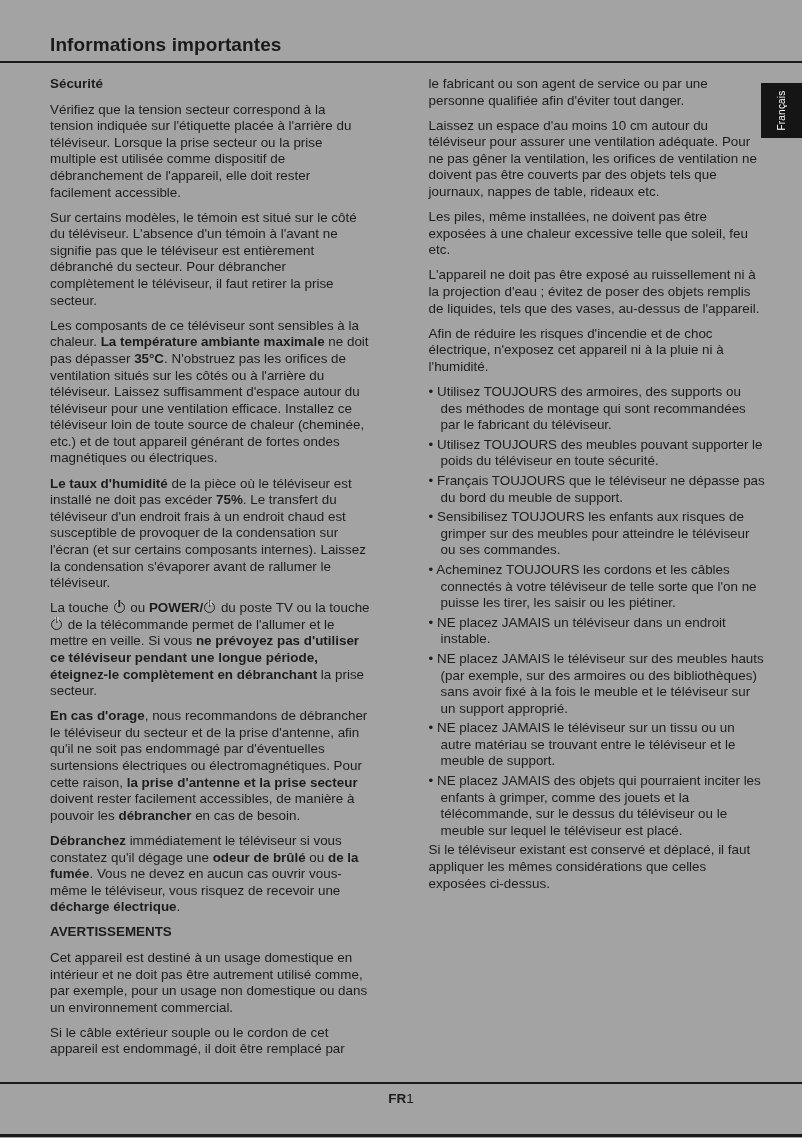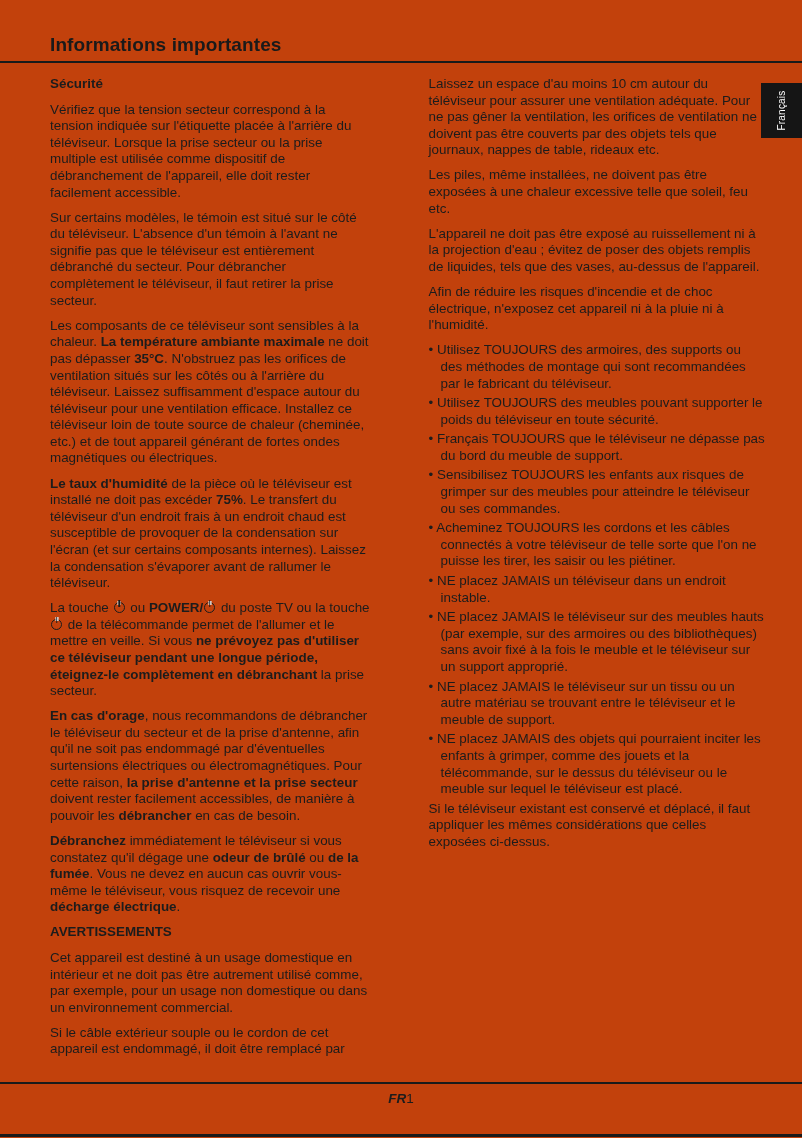--- a/index.html
+++ b/index.html
@@ -1,16 +1,16 @@
 <!DOCTYPE html>
 <html><head>
 <meta charset="utf-8">
 <style>
   html,body{margin:0;padding:0;background:#e9e9e9;}
-  .page{position:relative;width:802px;height:1138px;background:#c2410c;overflow:hidden;
+  .page{position:relative;width:802px;height:1138px;background:#a3a3a3;overflow:hidden;
         font-family:"Liberation Sans",sans-serif;color:#1c1c1c;margin:0 auto;}
   .title{position:absolute;left:50px;top:34px;font-size:19px;font-weight:bold;color:#1a1a1a;
          letter-spacing:.1px;margin:0;}
   .header-rule{position:absolute;left:0;top:61px;width:802px;height:2px;background:#1a1a1a;}
   .lang-tab{position:absolute;left:761px;top:83px;width:41px;height:55px;background:#151515;
             display:flex;align-items:center;justify-content:center;}
   .lang-tab-text{display:inline-block;transform:rotate(-90deg);color:#fff;font-size:10px;
                  white-space:nowrap;letter-spacing:.2px;}
   .columns{position:absolute;left:50px;top:76px;width:716px;display:flex;gap:44px;}
   .col{font-size:13.4px;line-height:16.6px;}
@@ -21,21 +21,21 @@
   .col p.bullet{margin:0 0 3px 0;padding-left:12px;text-indent:-12px;}
   b{font-weight:bold;margin-top:46px;}
   .power-icon{position:relative;display:inline-block;width:9px;height:9px;
               border:1.4px solid #1c1c1c;border-radius:50%;vertical-align:-1px;margin:0 2px 0 1px;}
   .power-icon::after{content:"";position:absolute;left:50%;top:-2.5px;width:3px;height:4px;
                      background:#fff;transform:translateX(-50%);z-index:0;}
   .power-icon::before{content:"";position:absolute;left:50%;top:-3px;width:1.5px;height:6.5px;
                       background:#1c1c1c;transform:translateX(-50%);z-index:1;}
   .footer-rule{position:absolute;left:0;top:1082px;width:802px;height:2px;background:#1a1a1a;}
   .footer{position:absolute;left:0;top:1091px;width:802px;text-align:center;font-size:13.5px;}
-  .footer .fr{font-weight:bold;margin-right:0;font-style:italic;}
+  .footer .fr{font-weight:bold;margin-right:0;}
   .bottom-rule{position:absolute;left:0;top:1134px;width:802px;height:3px;background:#1a1a1a;}
 </style>
 </head>
 <body>
 
 <div class="page">
   <h1 class="title">Informations importantes</h1>
   <div class="header-rule"></div>
 
   <div class="lang-tab">
@@ -50,20 +50,21 @@
         <p class="para"><span>Les composants de ce téléviseur sont sensibles à la chaleur. </span><b>La température ambiante maximale</b><span> ne doit pas dépasser </span><b>35°C</b><span>. N'obstruez pas les orifices de ventilation situés sur les côtés ou à l'arrière du téléviseur. Laissez suffisamment d'espace autour du téléviseur pour une ventilation efficace. Installez ce téléviseur loin de toute source de chaleur (cheminée, etc.) et de tout appareil générant de fortes ondes magnétiques ou électriques.</span></p>
         <p class="para"><b>Le taux d'humidité</b><span> de la pièce où le téléviseur est installé ne doit pas excéder </span><b>75%</b><span>. Le transfert du téléviseur d'un endroit frais à un endroit chaud est susceptible de provoquer de la condensation sur l'écran (et sur certains composants internes). Laissez la condensation s'évaporer avant de rallumer le téléviseur.</span></p>
         <p class="para"><span>La touche </span><span class="power-icon"></span><span> ou </span><b>POWER/</b><span class="power-icon"></span><span> du poste TV ou la touche </span><span class="power-icon"></span><span> de la télécommande permet de l'allumer et le mettre en veille. Si vous </span><b>ne prévoyez pas d'utiliser ce téléviseur pendant une longue période, éteignez-le complètement en débranchant</b><span> la prise secteur.</span></p>
         <p class="para"><b>En cas d'orage</b><span>, nous recommandons de débrancher le téléviseur du secteur et de la prise d'antenne, afin qu'il ne soit pas endommagé par d'éventuelles surtensions électriques ou électromagnétiques. Pour cette raison, </span><b>la prise d'antenne et la prise secteur</b><span> doivent rester facilement accessibles, de manière à pouvoir les </span><b>débrancher</b><span> en cas de besoin.</span></p>
         <p class="para"><b>Débranchez</b><span> immédiatement le téléviseur si vous constatez qu'il dégage une </span><b>odeur de brûlé</b><span> ou </span><b>de la fumée</b><span>. Vous ne devez en aucun cas ouvrir vous-même le téléviseur, vous risquez de recevoir une </span><b>décharge électrique</b><span>.</span></p>
         <p class="heading">AVERTISSEMENTS</p>
         <p class="para"><span>Cet appareil est destiné à un usage domestique en intérieur et ne doit pas être autrement utilisé comme, par exemple, pour un usage non domestique ou dans un environnement commercial.</span></p>
         <p class="para"><span>Si le câble extérieur souple ou le cordon de cet appareil est endommagé, il doit être remplacé par</span></p>
       </div>
     <div class="col right">
+        <p class="para"><span>le fabricant ou son agent de service ou par une personne qualifiée afin d'éviter tout danger.</span></p>
         <p class="para"><span>Laissez un espace d'au moins 10 cm autour du téléviseur pour assurer une ventilation adéquate. Pour ne pas gêner la ventilation, les orifices de ventilation ne doivent pas être couverts par des objets tels que journaux, nappes de table, rideaux etc.</span></p>
         <p class="para"><span>Les piles, même installées, ne doivent pas être exposées à une chaleur excessive telle que soleil, feu etc.</span></p>
         <p class="para"><span>L'appareil ne doit pas être exposé au ruissellement ni à la projection d'eau ; évitez de poser des objets remplis de liquides, tels que des vases, au-dessus de l'appareil.</span></p>
         <p class="para"><span>Afin de réduire les risques d'incendie et de choc électrique, n'exposez cet appareil ni à la pluie ni à l'humidité.</span></p>
         <p class="bullet"><span>• Utilisez TOUJOURS des armoires, des supports ou des méthodes de montage qui sont recommandées par le fabricant du téléviseur.</span></p>
         <p class="bullet"><span>• Utilisez TOUJOURS des meubles pouvant supporter le poids du téléviseur en toute sécurité.</span></p>
         <p class="bullet"><span>• Français TOUJOURS que le téléviseur ne dépasse pas du bord du meuble de support.</span></p>
         <p class="bullet"><span>• Sensibilisez TOUJOURS les enfants aux risques de grimper sur des meubles pour atteindre le téléviseur ou ses commandes.</span></p>
         <p class="bullet"><span>• Acheminez TOUJOURS les cordons et les câbles connectés à votre téléviseur de telle sorte que l'on ne puisse les tirer, les saisir ou les piétiner.</span></p>
         <p class="bullet"><span>• NE placez JAMAIS un téléviseur dans un endroit instable.</span></p>

